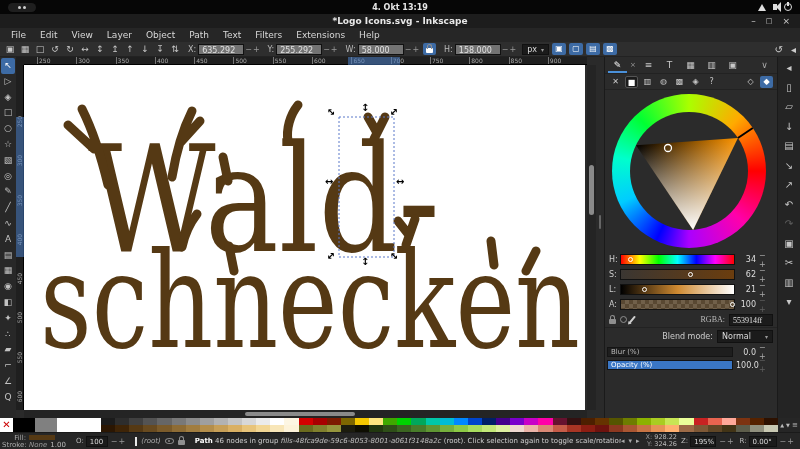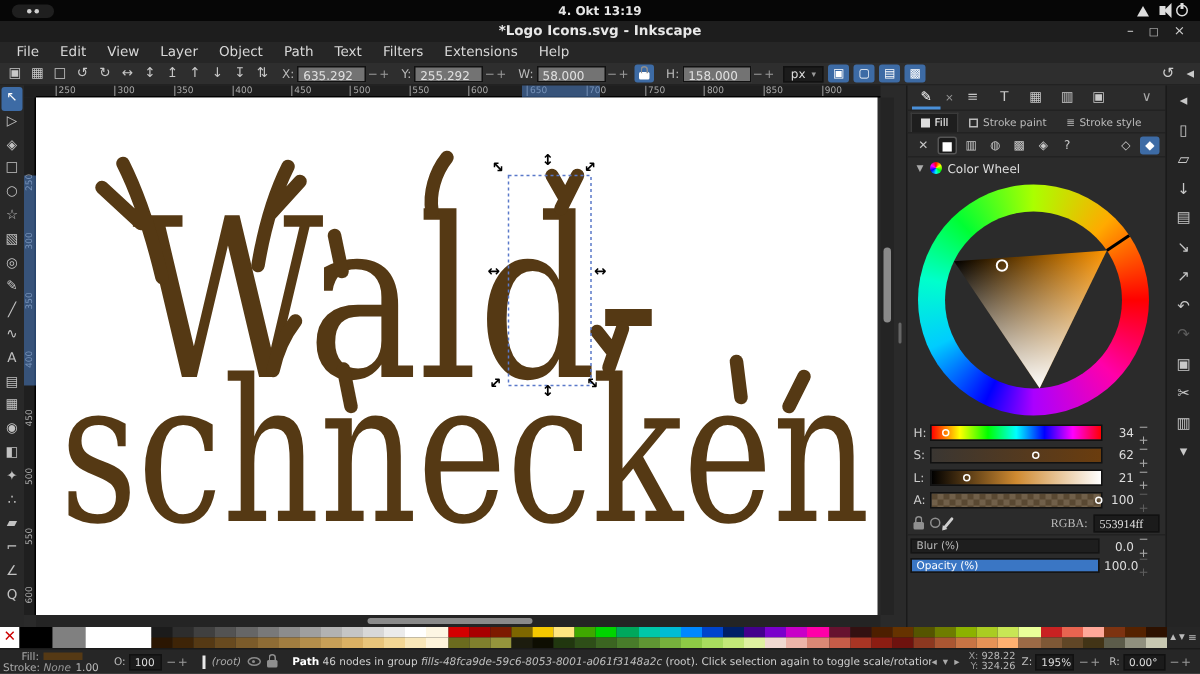--- a/index.html
+++ b/index.html
@@ -349,53 +349,34 @@
     <div class="dtabs">
       <span class="active">✎</span>
       <span class="dtab-close">×</span>
       <span>≡</span>
       <span>T</span>
       <span>▦</span>
       <span>▥</span>
       <span>▣</span>
       <span class="dtab-more">∨</span>
     </div>
-    <div class="fstabs">
-      <span class="fstab active">
-        <span class="sq"></span>
-        <span class="sl">Fill</span>
-      </span>
-      <span class="fstab">
-        <span class="sqo"></span>
-        <span class="sl">Stroke paint</span>
-      </span>
-      <span class="fstab">
-        <span style="font-size:7px;">≣</span>
-        <span class="sl">Stroke style</span>
-      </span>
-    </div>
     <div class="paintrow">
       <span class="row" style="gap:3px;padding:0;width:auto;height:auto;">
           <span>✕</span>
           <span class="active">■</span>
           <span>▥</span>
           <span>◍</span>
           <span>▩</span>
           <span>◈</span>
           <span>?</span>
         </span>
       <span class="fr row frwrap" style="gap:3px;padding:0;width:auto;height:auto;margin-left:auto;">
           <span class="frb">◇</span>
           <span class="frb active">◆</span>
         </span>
-    </div>
-    <div class="wheelhdr">
-      <span style="font-size:6px;color:#aaa;">▼</span>
-      <span class="rainbow"></span>
-      <span>Color Wheel</span>
     </div>
     <div class="wheelbox">
       <div class="ring"></div>
       <div class="hole"></div>
       <svg class="wheelsvg" width="154" height="154">
         <defs>
           <linearGradient id="triBase" x1="24" y1="51" x2="126" y2="44" gradientUnits="userSpaceOnUse">
             <stop offset="0" stop-color="#000000"></stop>
               <stop offset="1" stop-color="#ff9500"></stop>
           </linearGradient>
@@ -444,20 +425,27 @@
       <span class="slspin dim">−+</span>
     </div>
 
     <div class="rgbarow">
       <span class="i-lk"></span>
       <span style="width:7px;height:7px;border:1px solid #8f8f8f;border-radius:50%;"></span>
       <span class="i-drop"></span>
       <span class="rgbalbl"></span>
       <span class="rgbalbl" style="margin-left:auto;">RGBA:</span>
       <span class="rgbaval">553914ff</span>
+    </div>
+    <div class="blendrow">
+      <span class="blendlbl">Blend mode:</span>
+      <span class="blendsel">
+        <span>Normal</span>
+        <span style="font-size:6px;color:#999;margin-left:auto;">▾</span>
+      </span>
     </div>
     <div class="barrow">
       <span class="btrack"><span class="btxt" style="color:#bbb;">Blur (%)</span></span>
       <span class="bval">0.0</span>
       <span class="slspin">−+</span>
     </div>
     <div class="barrow">
       <span class="btrack"><span class="bfill"></span><span class="btxt">Opacity (%)</span></span>
       <span class="bval">100.0</span>
       <span class="slspin dim">−+</span>

